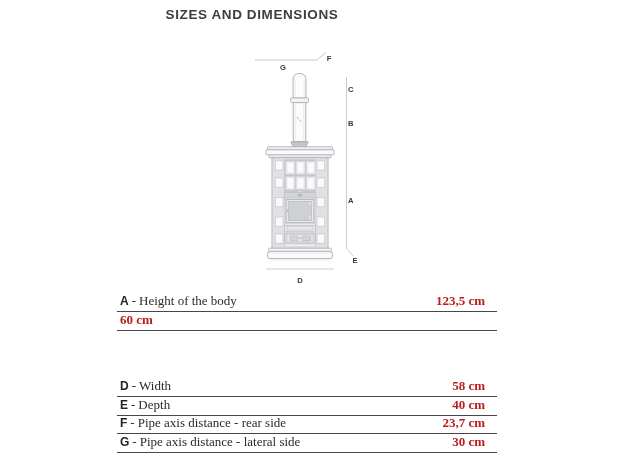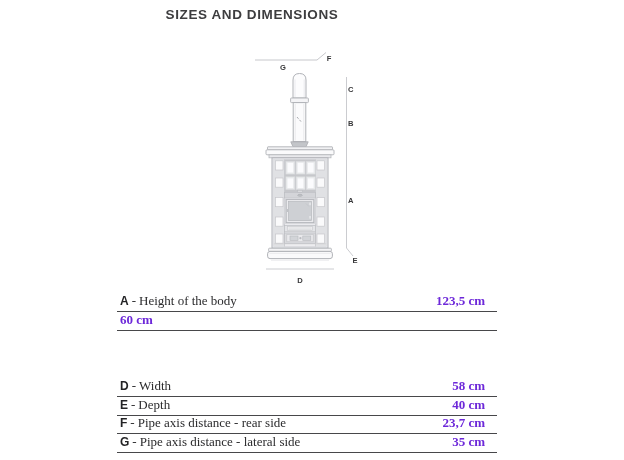--- a/index.html
+++ b/index.html
@@ -22,21 +22,21 @@
   .table-2{top:378px;}
   .dim-row{
     height:18.8px;border-bottom:1.5px solid #47474a;
     display:flex;justify-content:space-between;align-items:flex-end;
     padding:0 12px 2px 3px;box-sizing:border-box;white-space:nowrap;
   }
   .dim-left{color:#2b2b2d;}
   .dim-key{font-family:"Liberation Sans",sans-serif;font-weight:bold;font-size:12px;color:#232325;}
   .dim-sep{font-family:"Liberation Serif",serif;font-size:13px;margin:0 3px;}
   .dim-label{font-family:"Liberation Serif",serif;font-size:13px;}
-  .dim-value{font-family:"Liberation Serif",serif;font-weight:bold;font-size:13px;color:#6d28d9;}
+  .dim-value{font-family:"Liberation Serif",serif;font-weight:bold;font-size:13px;color:#b91c1c;}
 </style>
 </head>
 <body>
 
 <h1 class="title">SIZES AND DIMENSIONS</h1>
 
 <div class="diagram">
   <svg viewBox="0 0 140 245">
 
     <g>
@@ -178,15 +178,15 @@
   <div class="dim-row">
     <span class="dim-left"><span class="dim-key">E</span><span class="dim-sep">-</span><span class="dim-label">Depth</span></span>
     <span class="dim-value">40 cm</span>
   </div>
   <div class="dim-row">
     <span class="dim-left"><span class="dim-key">F</span><span class="dim-sep">-</span><span class="dim-label">Pipe axis distance - rear side</span></span>
     <span class="dim-value">23,7 cm</span>
   </div>
   <div class="dim-row">
     <span class="dim-left"><span class="dim-key">G</span><span class="dim-sep">-</span><span class="dim-label">Pipe axis distance - lateral side</span></span>
-    <span class="dim-value">35 cm</span>
+    <span class="dim-value">30 cm</span>
   </div>
 </div>
 
 </body></html>

